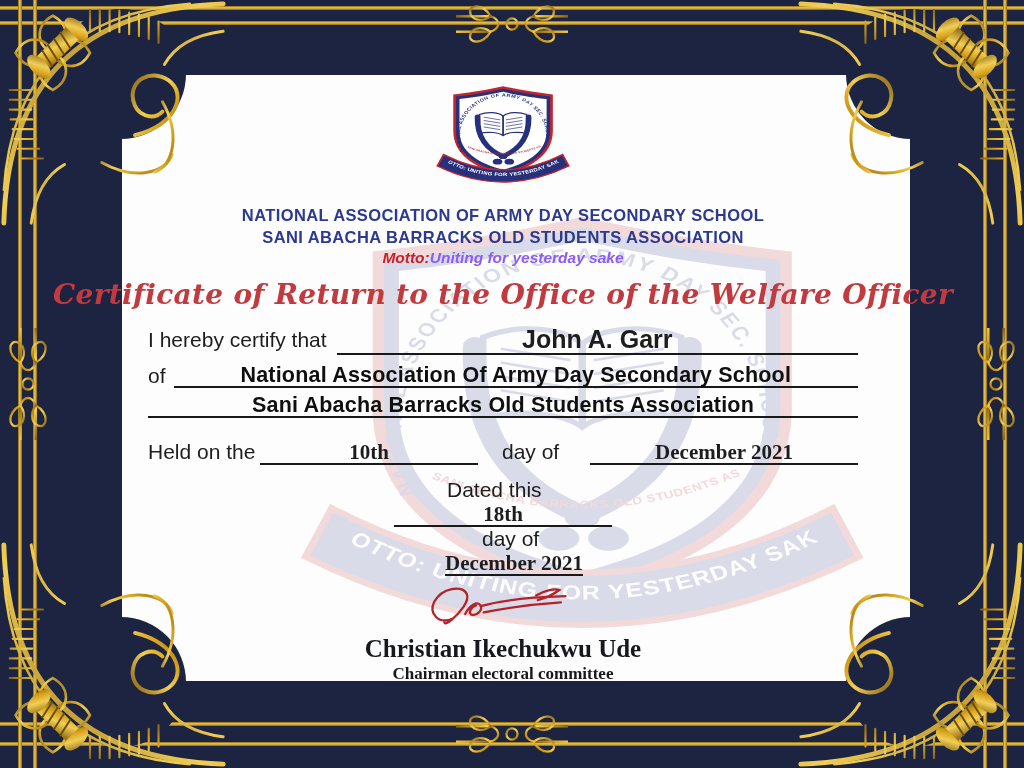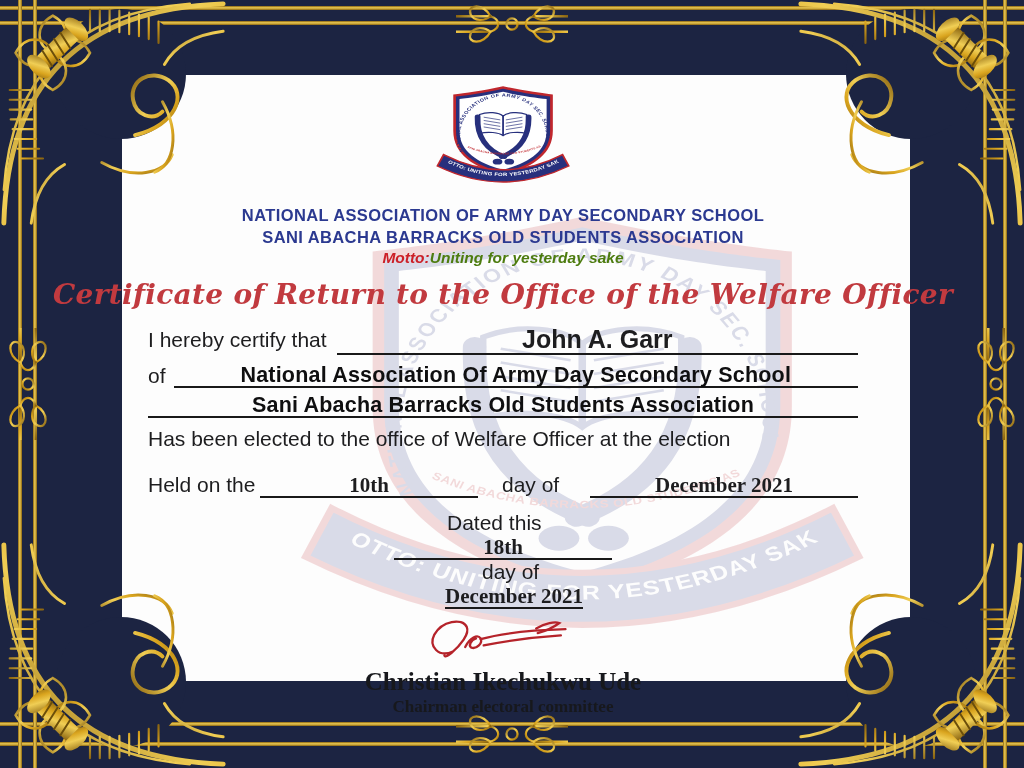--- a/index.html
+++ b/index.html
@@ -48,21 +48,21 @@
   .crest-arc2{font:bold 4.6px "Liberation Sans",sans-serif;fill:#c0272d;letter-spacing:0.2px;}
   .crest-ribbon{font:bold 8.6px "Liberation Sans",sans-serif;fill:#ffffff;letter-spacing:0.4px;}
 
   
   .hline1,.hline2{color:#2b3990;font-weight:bold;font-size:16.5px;letter-spacing:0.4px;
                   line-height:1.25;text-align:center;width:100%;}
   .hline1{margin-top:7px;}
   .hline2{margin-top:1px;}
   .motto{margin-top:2px;font-size:15.5px;font-style:italic;font-weight:bold;text-align:center;}
   .motto .m-label{color:#cc2027;}
-  .motto .m-text{color:#4d7c0f;}
+  .motto .m-text{color:#8b5cf6;}
   .rule{margin-top:6px;width:608px;height:3.5px;background:#1c2442;}
 
   .title{margin-top:5px;color:#c13a3f;font-family:"DejaVu Serif",serif;
          font-style:italic;font-weight:bold;font-size:28px;letter-spacing:0.3px;
          white-space:nowrap;}
 
   
   .row{display:flex;align-items:center;width:100%;font-size:21px;color:#1d1d1f;}
   .label{white-space:nowrap;padding-bottom:1px;}
   .slot{border-bottom:2.6px solid #191919;text-align:center;line-height:1.05;
@@ -245,21 +245,20 @@
 
       <div class="row r-of">
         <span class="label">of</span>
         <span class="slot grow org" style="margin-left:8px;">National Association Of Army Day Secondary School</span>
       </div>
 
       <div class="row r-org2">
         <span class="slot grow org">Sani Abacha Barracks Old Students Association</span>
       </div>
 
-      <div class="r-elected">Has been elected to the office of Welfare Officer at the election</div>
 
       <div class="row r-held">
         <span class="label w-label1">Held on the</span>
         <span class="slot w-slot1 serif-val">10th</span>
         <span class="label w-dayof">day of</span>
         <span class="slot w-slot2 serif-val">December 2021</span>
       </div>
 
       <div class="row r-dated">
         <span class="label w-label1">Dated this</span>

